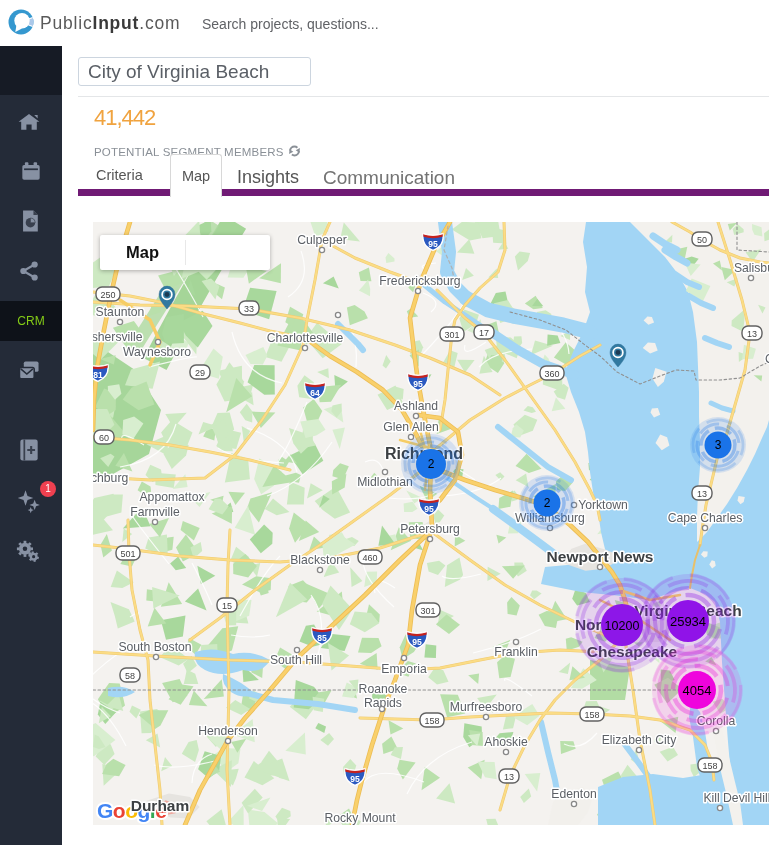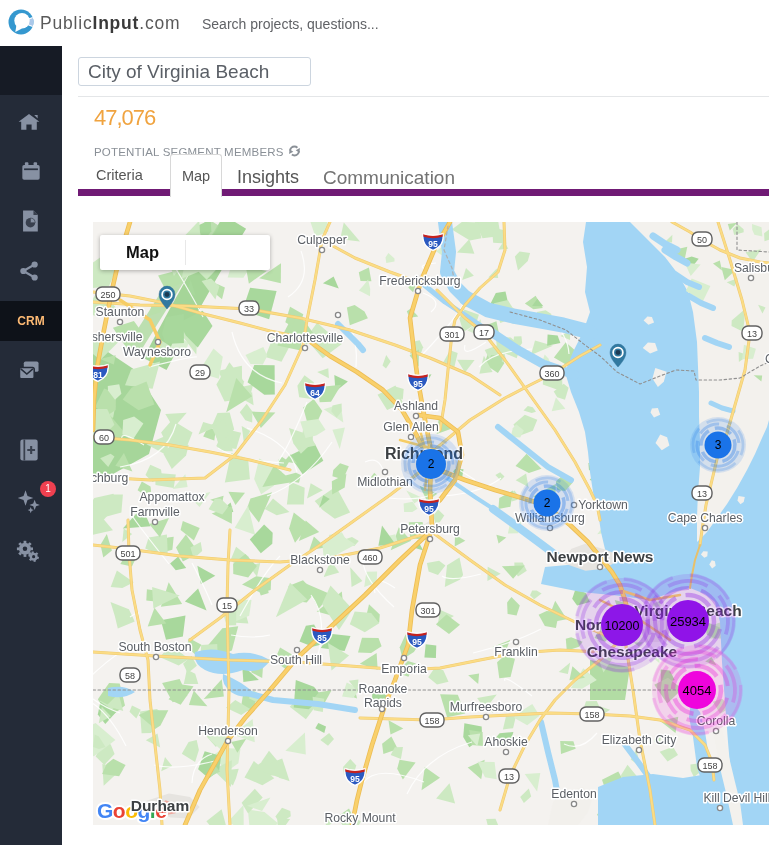--- a/index.html
+++ b/index.html
@@ -11,21 +11,21 @@
       <path d="M13 13 L24.7 8.5 M13 13 L24.7 17.5" stroke="#fff" stroke-width="1.3"></path>
       <circle cx="14" cy="11.8" r="7.7" fill="#fff"></circle>
       <path d="M8.4 16.5 L7.3 23 14 19.5 Z" fill="#fff"></path>
     </svg>
   <div style="position:absolute;left:40px;top:13px;font-size:17.5px;letter-spacing:0.8px;color:#5a5a5a">Public<b style="color:#3a3a3a">Input</b>.com</div>
   <div style="position:absolute;left:202px;top:16px;font-size:14px;color:#606266">Search projects, questions...</div>
 </div>
 <div style="position:absolute;left:0;top:46px;width:62px;height:799px;background:#242b38">
   <div style="position:absolute;left:0;top:0;width:62px;height:49px;background:#161b25"></div>
   <div style="position:absolute;left:0;top:255px;width:62px;height:40px;background:#0e1219"></div>
-  <div style="position:absolute;left:0;top:255px;width:62px;height:51px;line-height:40px;text-align:center;color:#fdba74;font-size:12px;font-weight:bold">CRM</div>
+  <div style="position:absolute;left:0;top:255px;width:62px;height:51px;line-height:40px;text-align:center;color:#84cc16;font-size:12px;font-weight:normal">CRM</div>
   <svg style="position:absolute;left:16px;top:62px" width="26" height="26" viewBox="0 0 30 30">
       <path d="M15 7 L27 16 24 16 24 25 18 25 18 19 12 19 12 25 6 25 6 16 3 16 Z M21 8 L25 8 25 12 Z" fill="#8791a3"></path>
     </svg>
 <svg style="position:absolute;left:18px;top:112px" width="26" height="26" viewBox="0 0 30 30">
       <rect x="5" y="8" width="20" height="17" rx="2" fill="#8791a3"></rect>
       <rect x="8" y="5" width="4" height="5" rx="1" fill="#8791a3"></rect>
       <rect x="18" y="5" width="4" height="5" rx="1" fill="#8791a3"></rect>
       <rect x="7" y="12" width="16" height="2" fill="#2a3240"></rect>
     </svg>
 <svg style="position:absolute;left:17px;top:162px" width="26" height="26" viewBox="0 0 30 30">
@@ -72,21 +72,21 @@
       <path d="M17.7 20.3 L15.6 19.7" stroke="#8791a3" stroke-width="2.6"></path>
       <path d="M20.6 17.6 L20.1 15.5" stroke="#8791a3" stroke-width="2.6"></path>
       <path d="M24.4 18.8 L26.0 17.3" stroke="#8791a3" stroke-width="2.6"></path>
       <circle cx="21.5" cy="21.5" r="4.6" fill="#8791a3"></circle>
       <circle cx="21.5" cy="21.5" r="1.8" fill="#242b38"></circle>
     </svg>
   <div style="position:absolute;left:40px;top:435px;width:16px;height:16px;background:#ef4050;border-radius:50%;color:#fff;font-size:10px;text-align:center;line-height:16px">1</div>
 </div>
 <input type="text" value="City of Virginia Beach" style="position: absolute; left: 78px; top: 57px; width: 233px; height: 29px; border: 1px solid rgb(204, 213, 223); border-radius: 3px; padding: 0px 9px; font-size: 19px; color: rgb(90, 95, 102); font-family: &quot;Liberation Sans&quot;, sans-serif;">
 <div style="position:absolute;left:78px;top:96px;width:691px;height:1px;background:#e4e6e8"></div>
-<div style="position:absolute;left:94px;top:105px;font-size:22px;letter-spacing:-1px;color:#f0a33f">47,076</div>
+<div style="position:absolute;left:94px;top:105px;font-size:22px;letter-spacing:-1px;color:#f0a33f">41,442</div>
 <div style="position:absolute;left:94px;top:144px;font-size:11.5px;color:#8a9097;letter-spacing:0.2px">POTENTIAL SEGMENT MEMBERS <svg width="15" height="14" viewBox="0 0 15 14" style="vertical-align:-2px">
       <circle cx="7.5" cy="7" r="4.4" fill="none" stroke="#8a9097" stroke-width="2" stroke-dasharray="9.5 4.3"></circle>
       <path d="M12.9 4.0 L12.5 8.8 L8.7 6.2 Z" fill="#8a9097"></path>
       <path d="M2.1 10.0 L2.5 5.2 L6.3 7.8 Z" fill="#8a9097"></path>
     </svg></div>
 <div style="position:absolute;left:78px;top:155px;width:691px;height:41px;border-bottom:7px solid #701a75">
   <div style="position:absolute;left:18px;top:12px;font-size:14.5px;color:#555">Criteria</div>
   <div style="position:absolute;left:92px;top:-1px;width:52px;height:43px;background:#fff;border:1px solid #d8d8d8;border-bottom:none;border-radius:3px 3px 0 0;text-align:center;line-height:42px;font-size:14.5px;color:#555">Map</div>
   <div style="position:absolute;left:159px;top:12px;font-size:18px;color:#555">Insights</div>
   <div style="position:absolute;left:245px;top:12px;font-size:19px;color:#737373">Communication</div>

